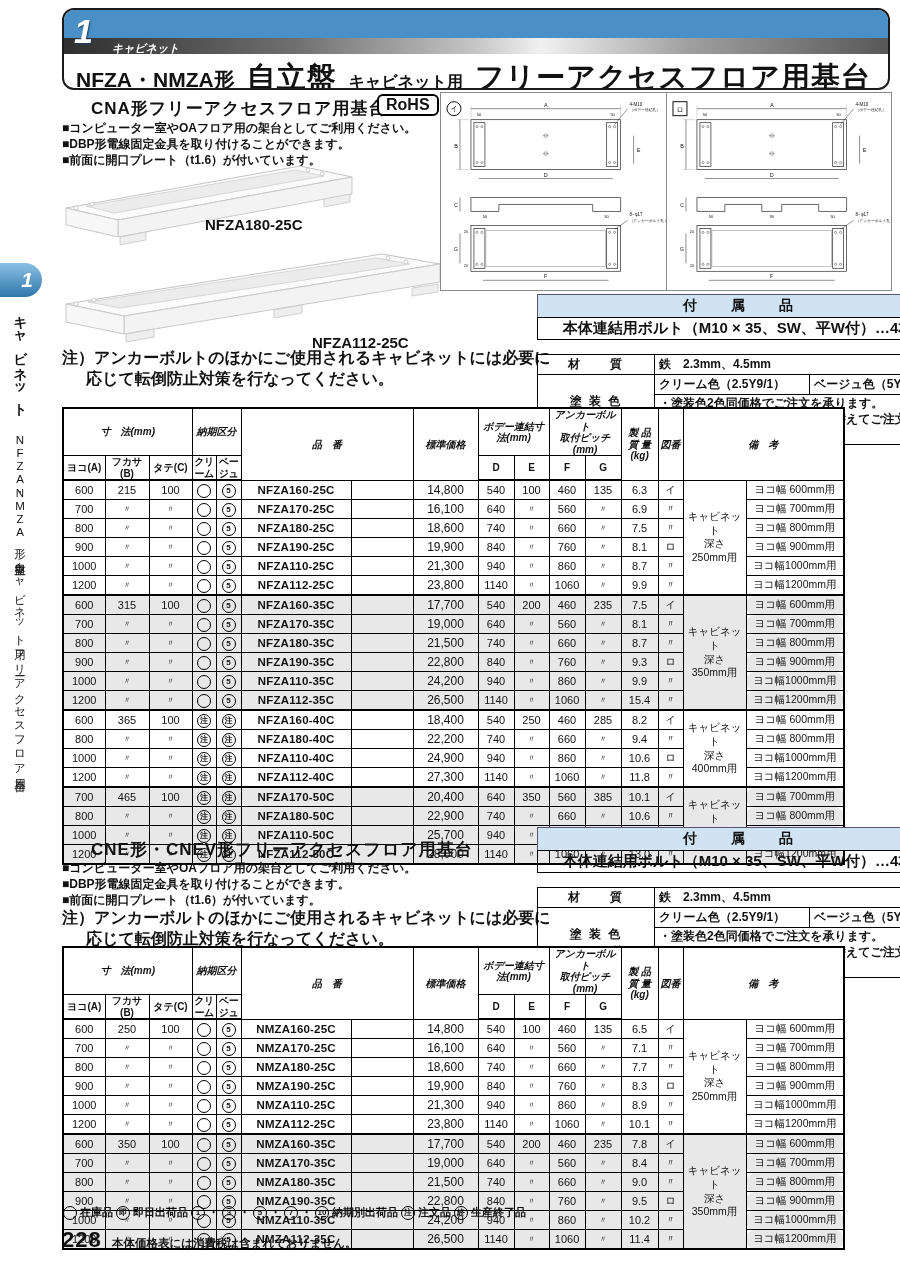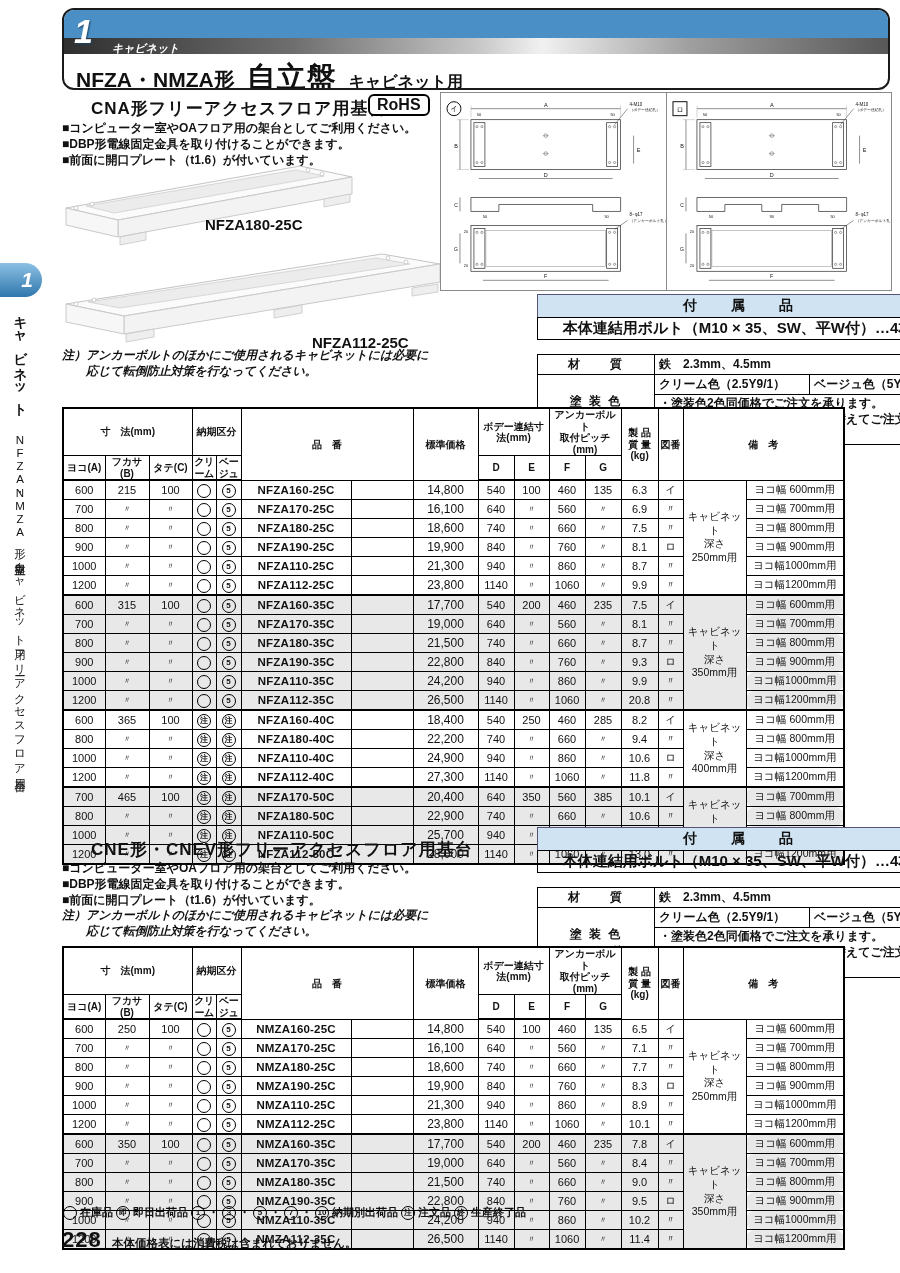--- a/index.html
+++ b/index.html
@@ -24,24 +24,24 @@
             background:linear-gradient(180deg,#8cc0e4,#2f77ad);border-radius:0 17px 17px 0;
             color:#fff;font-style:italic;font-weight:bold;font-size:21px;
             display:flex;align-items:center;justify-content:flex-end;padding-right:9px;box-sizing:border-box;}
   .side-text{position:absolute;left:12px;top:306px;writing-mode:vertical-rl;text-orientation:upright;
              height:560px;line-height:1;}
   .side-text .b{font-weight:bold;font-size:13.5px;letter-spacing:2px;}
   .side-text .n{font-size:11.5px;letter-spacing:1px;margin-top:6px;}
 
   
   .sec-h{position:absolute;font-size:17px;font-weight:bold;letter-spacing:1px;margin-left:29px;}
-  .rohs{position:absolute;left:368px;top:94px;border:2px solid #000;border-radius:6px;
+  .rohs{position:absolute;left:377px;top:94px;border:2px solid #000;border-radius:6px;
         font-size:16px;font-weight:bold;padding:0 7px;background:#fff;}
   .bullets{position:absolute;font-size:12px;font-weight:600;line-height:1.34;}
-  .note{position:absolute;font-size:12px;font-weight:600;line-height:1.3;font-style:italic;}
+  .note{position:absolute;font-size:16px;font-weight:600;line-height:1.3;}
   .note .ind{padding-left:24px;display:block;}
 
   
   .photo{position:absolute;}
   .photo-label{position:absolute;font-size:15px;font-weight:bold;}
 
   
   .draw{position:absolute;left:440px;top:92px;width:450px;height:197px;border:1px solid #8a8a8a;
         display:flex;background:#fff;}
   .panel{flex:1;position:relative;}
@@ -59,21 +59,21 @@
   .acc-label{width:108px;text-align:center;font-weight:bold;letter-spacing:2px;}
   .acc-label .sm{font-size:10.5px;letter-spacing:0;}
   .acc-val{font-weight:bold;}
   .acc-notes{font-size:11px;font-weight:600;line-height:1.3;}
 
   
   .tbl-wrap{position:absolute;left:62px;}
   table.spec{border-collapse:collapse;table-layout:fixed;width:781px;border:2px solid #000;}
   table.spec th,table.spec td{border:1px solid #000;padding:0;text-align:center;overflow:hidden;}
   table.spec thead th{font-size:10px;font-weight:bold;background:#fff;line-height:1.15;}
-  table.spec thead tr:first-child th{height:21px;}
+  table.spec thead tr:first-child th{height:21px;font-style:italic;}
   table.spec thead tr:last-child th{height:19px;border-bottom:2px solid #000;}
   th.tiny{font-size:7.5px;letter-spacing:-0.5px;}
   th.ml{font-size:8.5px;}
   .t1 td{height:17.6px;}
   .t2 td{height:16.6px;}
   td.num{font-size:11px;}
   td.dit{font-size:9px;color:#222;}
   td.part{text-align:left;padding-left:5px;font-size:11.5px;font-weight:bold;letter-spacing:0.2px;}
   td.price{text-align:right;padding-right:9px;font-size:12px;}
   td.fig{font-size:10px;}
@@ -97,20 +97,21 @@
 
 <div class="page">
 
   <div class="hdr">
     <div class="hdr-blue"></div>
     <div class="hdr-stripe"></div>
     <div class="hdr-title">
       <span class="ht-prefix">NFZA・NMZA形</span>
       <span class="ht-main">自立盤</span>
       <span class="ht-sub">キャビネット用</span>
+      <span class="ht-main">フリーアクセスフロア用基台</span>
     </div>
     <div class="hdr-num">1</div>
     <div class="hdr-tab-label">キャビネット</div>
   </div>
 
   <div class="side-tab">
     <span>1</span>
   </div>
   <div class="side-text">
     <span class="b">キャビネット</span>
@@ -556,21 +557,21 @@
             <td class="num dit">〃</td>
             <td><span class="circ"></span></td>
             <td><span class="circ">5</span></td>
             <td class="part">NFZA112-35C</td>
             <td></td>
             <td class="price">26,500</td>
             <td class="num">1140</td>
             <td class="num dit">〃</td>
             <td class="num">1060</td>
             <td class="num dit">〃</td>
-            <td class="num">20.8</td>
+            <td class="num">15.4</td>
             <td class="fig dit">〃</td>
             <td class="remark">ヨコ幅1200mm用</td>
           </tr>
           <tr class="gs">
             <td class="num">600</td>
             <td class="num">365</td>
             <td class="num">100</td>
             <td><span class="circ">注</span></td>
             <td><span class="circ">注</span></td>
             <td class="part">NFZA160-40C</td>

